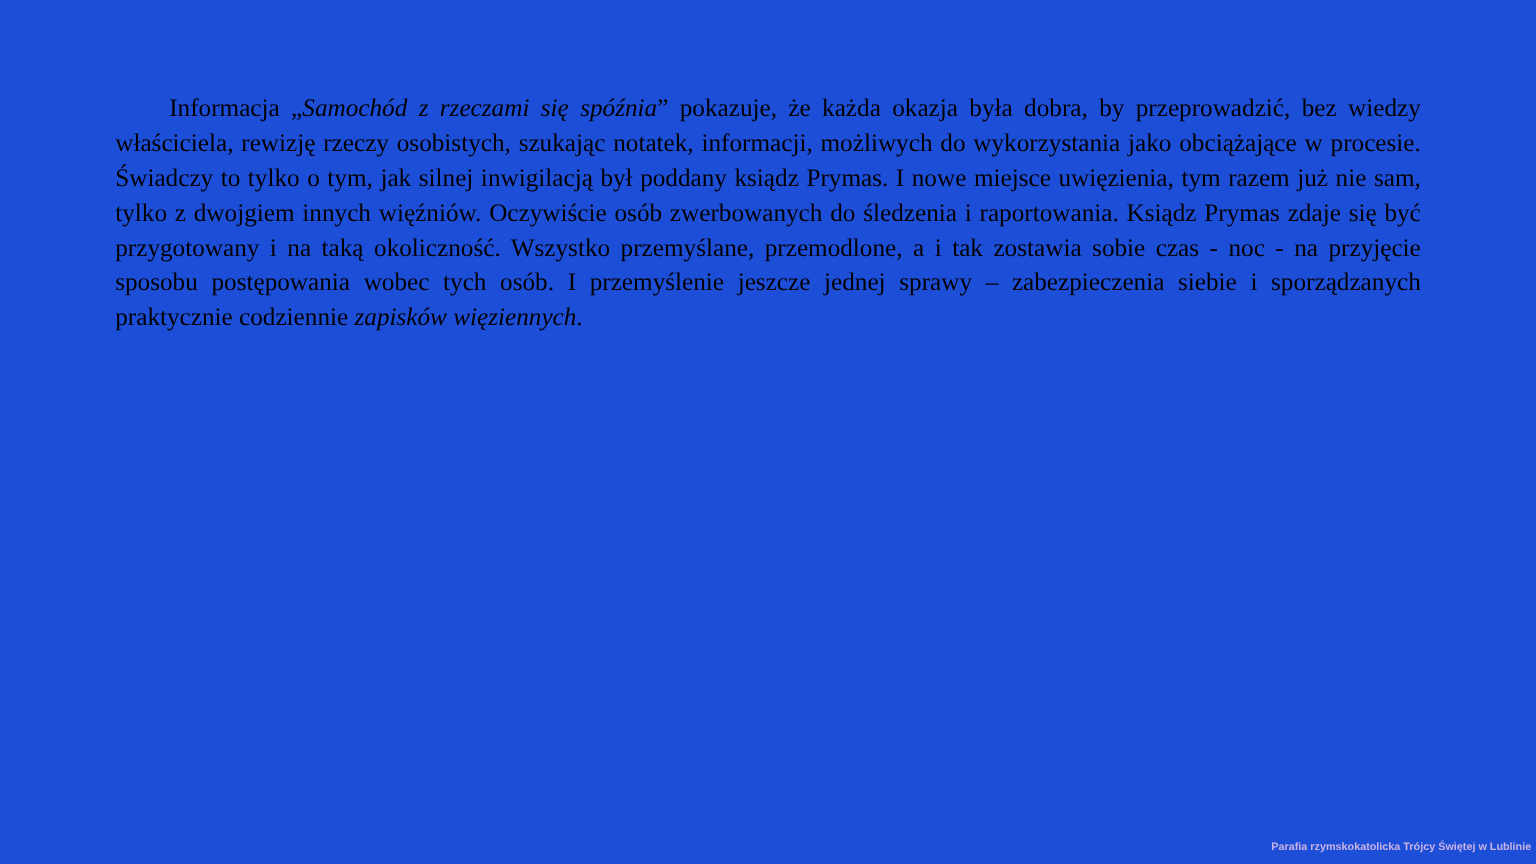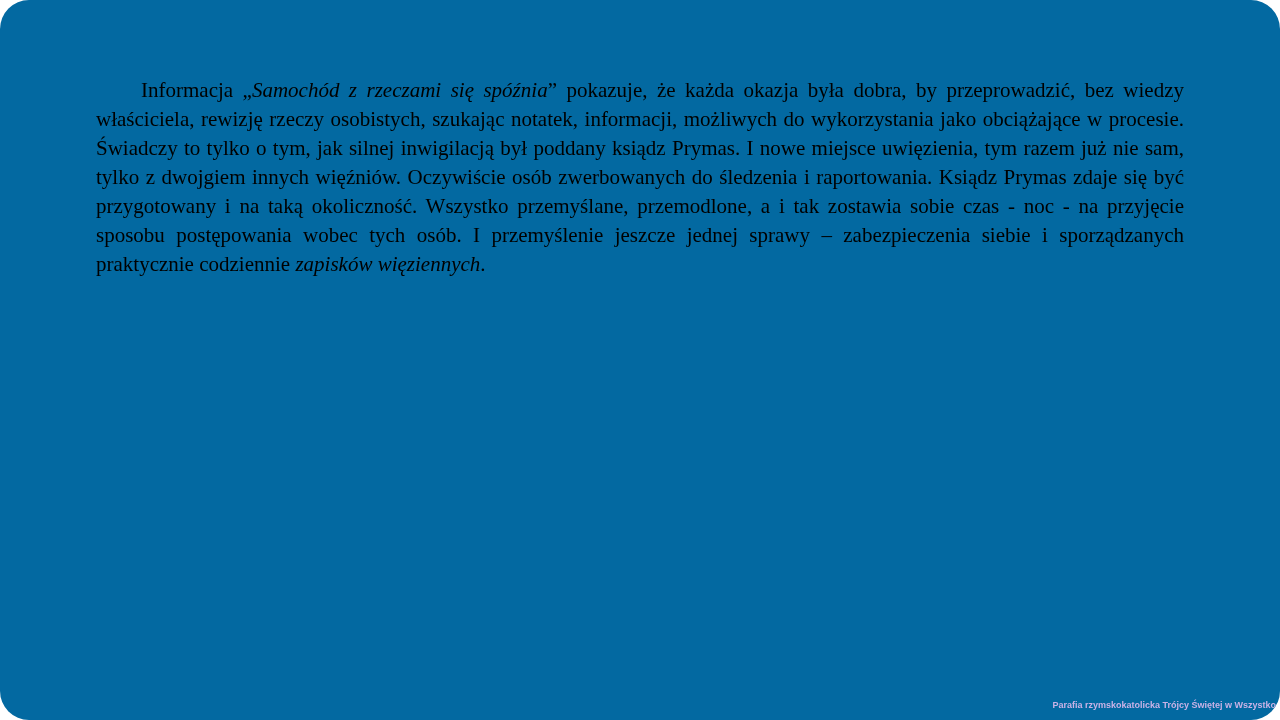--- a/index.html
+++ b/index.html
@@ -4,24 +4,23 @@
   <style>
     html, body {
       margin: 0;
       padding: 0;
       background: #ffffff;
     }
     .slide {
       position: relative;
       width: 1280px;
       height: 720px;
-      background: #0369a1;
+      background: #1d4ed8;
       overflow: hidden;
       font-family: "Liberation Serif", "DejaVu Serif", serif;
-      border-radius: 29px;
     }
     .body-paragraph {
       position: absolute;
       left: 96px;
       top: 55px;
       width: 1088px;
       font-size: 21px;
       line-height: 29px;
       color: #000000;
       text-align: justify;
@@ -45,15 +44,15 @@
       white-space: nowrap;
     }
   </style>
 </head>
 <body>
 
 <div class="slide">
 
   <p class="body-paragraph"><span class="seg-regular">Informacja „</span><span class="seg-italic">Samochód z rzeczami się spóźnia</span><span class="seg-regular">” pokazuje, że każda okazja była  dobra, by przeprowadzić, bez wiedzy właściciela, rewizję rzeczy osobistych, szukając notatek, informacji, możliwych do wykorzystania jako obciążające w procesie. Świadczy to tylko o tym, jak silnej inwigilacją był poddany ksiądz Prymas. I nowe miejsce uwięzienia, tym razem już nie sam, tylko z dwojgiem innych więźniów. Oczywiście osób zwerbowanych do śledzenia i raportowania. Ksiądz Prymas zdaje się być przygotowany i na taką okoliczność. Wszystko przemyślane, przemodlone, a i tak zostawia sobie czas - noc - na przyjęcie sposobu postępowania wobec tych osób. I przemyślenie jeszcze jednej sprawy – zabezpieczenia siebie i sporządzanych praktycznie codziennie </span><span class="seg-italic">zapisków więziennych</span><span class="seg-regular">.</span></p>
 
-  <div class="footer-attribution">Parafia rzymskokatolicka Trójcy Świętej w Wszystko</div>
+  <div class="footer-attribution">Parafia rzymskokatolicka Trójcy Świętej w Lublinie</div>
 
 </div>
 
 </body></html>

